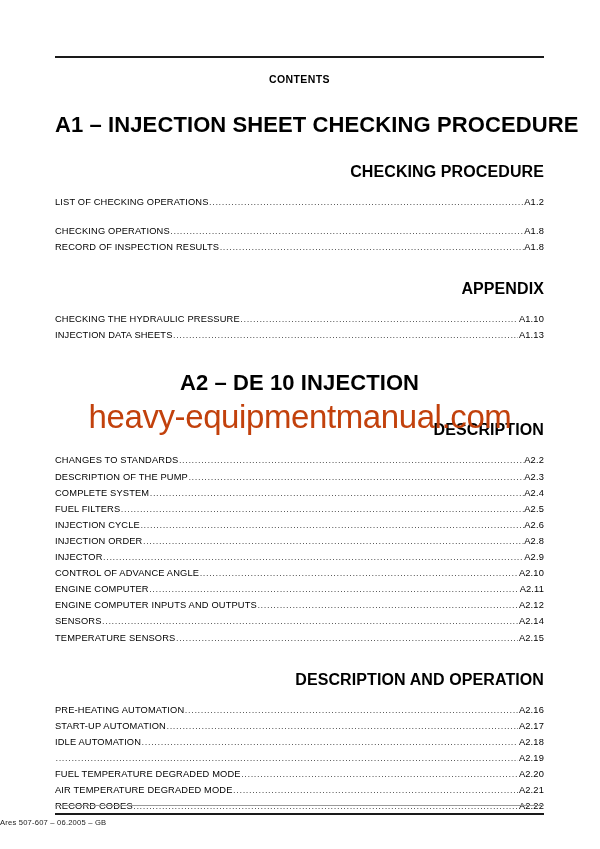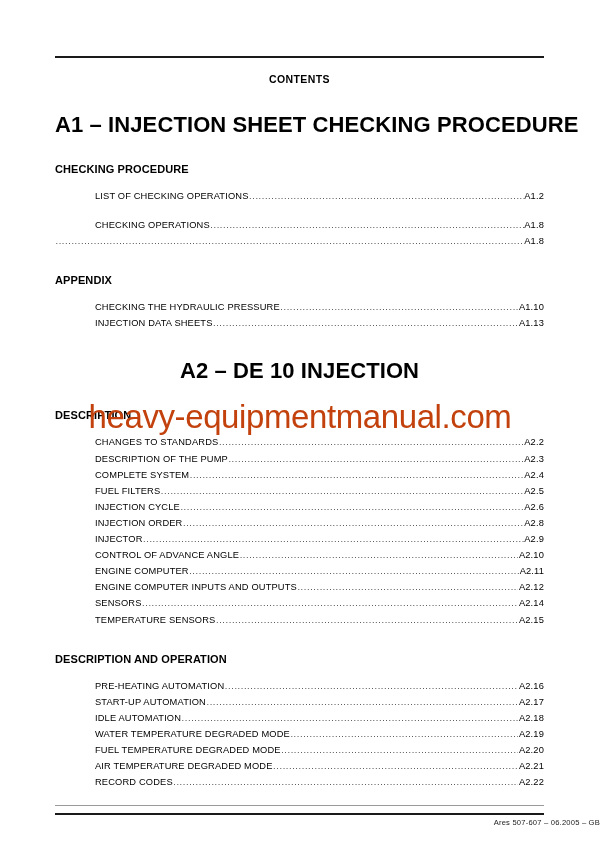--- a/index.html
+++ b/index.html
@@ -72,43 +72,43 @@
   .chapter-title {
     text-align: center;
     font-size: 22px;
     font-weight: bold;
     letter-spacing: 0.1px;
     margin: 27px 0 0 0;
     white-space: nowrap;
   }
 
   .section-title {
-    text-align: left;
-    font-size: 11px;
+    text-align: right;
+    font-size: 16px;
     font-weight: bold;
     letter-spacing: 0.1px;
     margin: 25px 0 0 0;
   }
 
   .toc-list {
     margin: 0;
     padding: 0;
     list-style: none;
   }
   .toc-list.first-after-heading { margin-top: 13px; }
 
   .toc-row {
     display: flex;
     align-items: baseline;
     font-size: 9.3px;
     letter-spacing: 0.15px;
     line-height: 16.1px;
     white-space: nowrap;
   }
-  .toc-label { flex: 0 0 auto; margin-left: 40px; }
+  .toc-label { flex: 0 0 auto; }
   .toc-leader {
     flex: 1 1 auto;
     overflow: hidden;
     white-space: nowrap;
     margin: 0 0.5px;
     font-size: 9.3px;
     color: #4a4a4a;
     letter-spacing: 0.6px;
     transform: translateY(-0.5px);
   }
@@ -132,21 +132,21 @@
     pointer-events: none;
     white-space: nowrap;
   }
 
   
   .footer {
     position: absolute;
     left: 0;
     top: 818px;
     width: 600px;
-    text-align: right;
+    text-align: left;
     font-size: 7.6px;
     letter-spacing: 0.2px;
     color: #1a1a1a;
   }
 </style>
 </head>
 <body>
 
 <div class="page">
 
@@ -164,20 +164,21 @@
             <span class="toc-page">A1.2</span>
           </li>
         </ul>
         <ul class="toc-list first-after-heading">
           <li class="toc-row">
             <span class="toc-label">CHECKING OPERATIONS</span>
             <span class="toc-leader">....................................................................................................................................................................................................................................................................</span>
             <span class="toc-page">A1.8</span>
           </li>
           <li class="toc-row">
+            <span class="toc-label">RECORD OF INSPECTION RESULTS</span>
             <span class="toc-leader">....................................................................................................................................................................................................................................................................</span>
             <span class="toc-page">A1.8</span>
           </li>
         </ul>
         <div class="section-title">APPENDIX</div>
         <ul class="toc-list first-after-heading">
           <li class="toc-row">
             <span class="toc-label">CHECKING THE HYDRAULIC PRESSURE</span>
             <span class="toc-leader">....................................................................................................................................................................................................................................................................</span>
             <span class="toc-page">A1.10</span>
@@ -263,21 +264,20 @@
             <span class="toc-label">START-UP AUTOMATION</span>
             <span class="toc-leader">....................................................................................................................................................................................................................................................................</span>
             <span class="toc-page">A2.17</span>
           </li>
           <li class="toc-row">
             <span class="toc-label">IDLE AUTOMATION</span>
             <span class="toc-leader">....................................................................................................................................................................................................................................................................</span>
             <span class="toc-page">A2.18</span>
           </li>
           <li class="toc-row">
-            <span class="toc-label">WATER TEMPERATURE DEGRADED MODE</span>
             <span class="toc-leader">....................................................................................................................................................................................................................................................................</span>
             <span class="toc-page">A2.19</span>
           </li>
           <li class="toc-row">
             <span class="toc-label">FUEL TEMPERATURE DEGRADED MODE</span>
             <span class="toc-leader">....................................................................................................................................................................................................................................................................</span>
             <span class="toc-page">A2.20</span>
           </li>
           <li class="toc-row">
             <span class="toc-label">AIR TEMPERATURE DEGRADED MODE</span>

